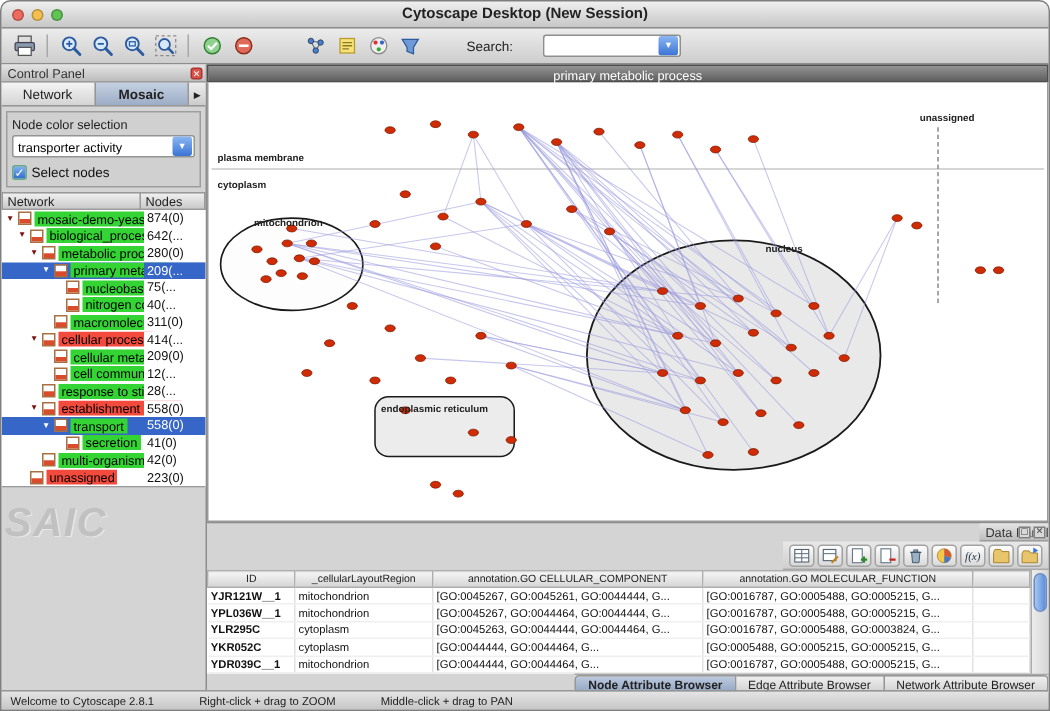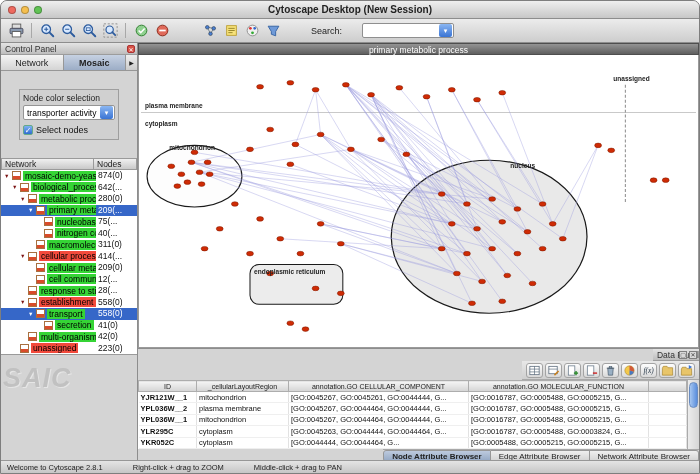--- a/index.html
+++ b/index.html
@@ -43,21 +43,21 @@
                   color:#333; position:relative; }
   .panel-close { position:absolute; right:2px; top:2px; width:8px; height:8px; background:#d95448;
                  color:#fff; font-size:6px; line-height:8px; text-align:center; border-radius:2px; border:1px solid #a33; }
   .cp-tabs { height:16px; flex:0 0 16px; display:flex; border-bottom:1px solid #979797; background:#c2c2c2; }
   .cp-tabs-list { flex:1; display:flex; }
   .cp-tab { flex:1; display:flex; align-items:center; justify-content:center; font-size:9px;
             border-right:1px solid #979797; background:linear-gradient(#f4f4f4,#d4d4d4); color:#222; }
   .cp-tab.selected { background:linear-gradient(#c6d1e2,#9cadc6); font-weight:bold; }
   .tab-scroll { width:11px; flex:0 0 11px; display:flex; align-items:center; justify-content:center;
                 font-size:6px; color:#222; background:linear-gradient(#eee,#ccc); }
-  .cp-group { margin:18px; border:1px solid #9e9e9e; padding:3px 3px 4px; background:#d0d0d0; }
+  .cp-group { margin:3px; border:1px solid #9e9e9e; padding:3px 3px 4px; background:#d0d0d0; }
   .cp-group-label { font-size:8.5px; color:#222; margin-bottom:2px; }
   .select-box { height:15px; background:#fff; border:1px solid #949494; border-radius:2px;
                 display:flex; align-items:center; font-size:8.5px; padding-left:3px; }
   .select-box .val { flex:1; overflow:hidden; white-space:nowrap; }
   .check-row { display:flex; align-items:center; gap:3px; margin-top:5px; }
   .checkbox { width:10px; height:10px; border:1px solid #6a8; border-radius:2px;
               background:linear-gradient(#7fb2f2,#2f6cd0); color:#fff; font-size:8px; line-height:9px; text-align:center; }
   .check-label { font-size:9px; color:#111; }
   .tree-header { display:flex; height:12px; flex:0 0 12px; font-size:8.5px; color:#222; }
   .tree-th { background:linear-gradient(#f0f0f0,#cscsc); background:linear-gradient(#f0f0f0,#c9c9c9);
@@ -620,47 +620,47 @@
               </thead>
             <tbody>
                 <tr>
                   <td>YJR121W__1</td>
                   <td>mitochondrion</td>
                   <td>[GO:0045267, GO:0045261, GO:0044444, G...</td>
                   <td>[GO:0016787, GO:0005488, GO:0005215, G...</td>
                   <td></td>
                 </tr>
                 <tr>
-                  <td>YPL036W__2</td>
-                  <td>plasma membrane</td>
-                  <td>[GO:0045267, GO:0044464, GO:0044444, G...</td>
-                  <td>[GO:0016787, GO:0005488, GO:0005215, G...</td>
-                  <td></td>
-                </tr>
-                <tr>
                   <td>YPL036W__1</td>
                   <td>mitochondrion</td>
                   <td>[GO:0045267, GO:0044464, GO:0044444, G...</td>
                   <td>[GO:0016787, GO:0005488, GO:0005215, G...</td>
                   <td></td>
                 </tr>
                 <tr>
                   <td>YLR295C</td>
                   <td>cytoplasm</td>
                   <td>[GO:0045263, GO:0044444, GO:0044464, G...</td>
                   <td>[GO:0016787, GO:0005488, GO:0003824, G...</td>
                   <td></td>
                 </tr>
                 <tr>
                   <td>YKR052C</td>
                   <td>cytoplasm</td>
                   <td>[GO:0044444, GO:0044464, G...</td>
                   <td>[GO:0005488, GO:0005215, GO:0005215, G...</td>
                   <td></td>
                 </tr>
+                <tr>
+                  <td>YDR039C__1</td>
+                  <td>mitochondrion</td>
+                  <td>[GO:0044444, GO:0044464, G...</td>
+                  <td>[GO:0016787, GO:0005488, GO:0005215, G...</td>
+                  <td></td>
+                </tr>
               </tbody>
           </table>
           <div class="vscroll">
             <div class="vthumb"></div>
           </div>
         </div>
         <div class="ab-tabs">
             <div class="ab-tab selected">Node Attribute Browser</div>
             <div class="ab-tab">Edge Attribute Browser</div>
             <div class="ab-tab">Network Attribute Browser</div>

